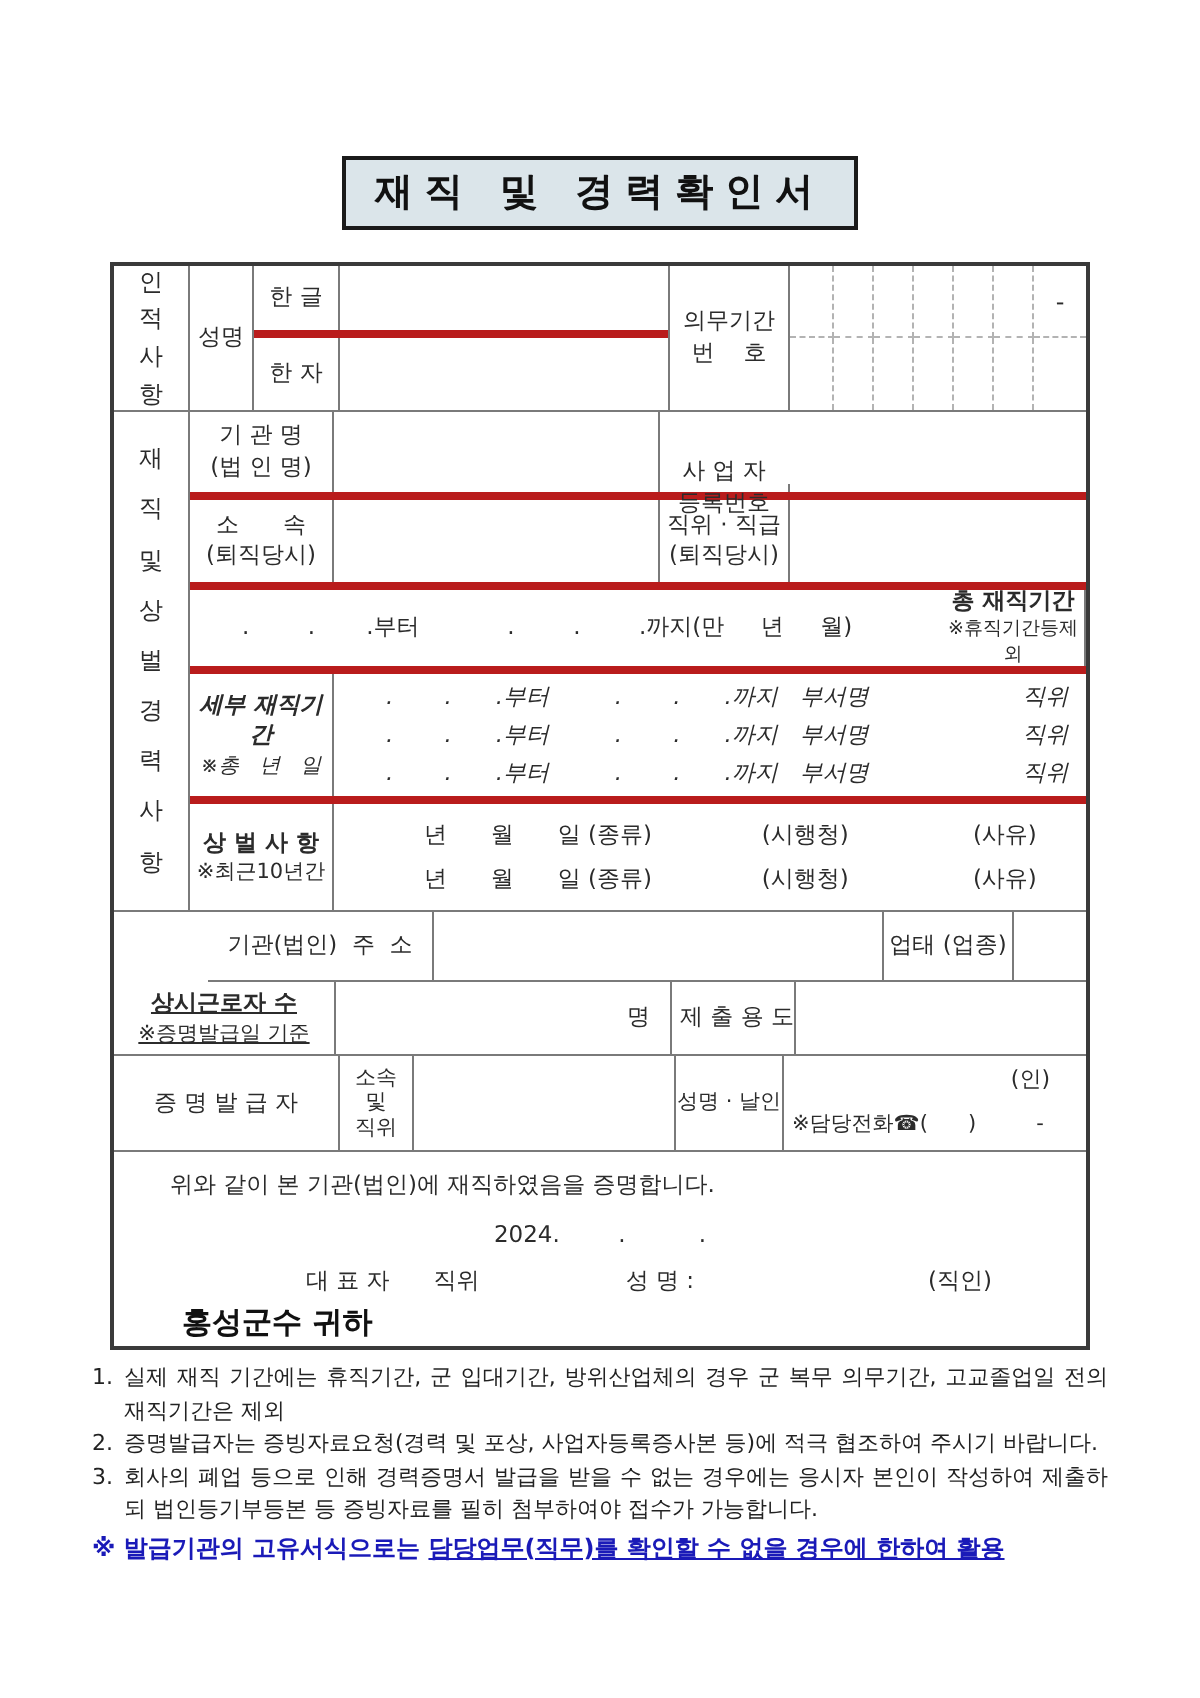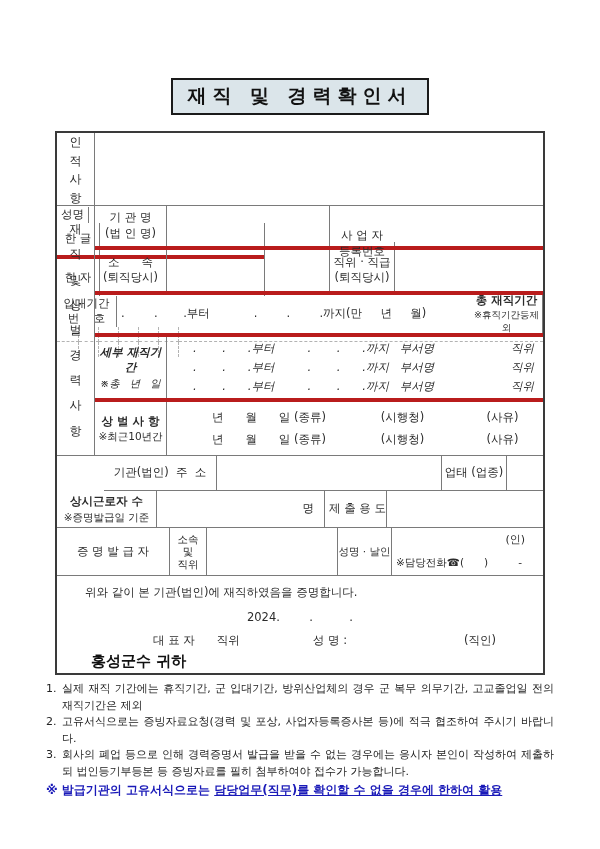--- a/index.html
+++ b/index.html
@@ -63,21 +63,21 @@
   .notice { margin-top:1px; font-size:12px; font-weight:bold; color:#1a1ab8; white-space:nowrap; }
   .notice .u { text-decoration:underline; }
 </style>
 </head>
 <body>
 
 <div class="title-box">재직 및 경력확인서</div>
 
 <div class="form-table">
 
-  <div class="row" style="height:73px;flex-direction:column;">
+  <div class="row" style="height:73px;">
     <div class="cell" style="width:38px;">
       <span class="vert">인적사항</span>
     </div>
     <div class="cell" style="width:32px;">
       <span>성명</span>
     </div>
     <div class="subcol" style="width:208px; border-right:1px solid #7a7a7a;">
       <div class="subrow" style="height:36px;">
         <div class="cell pre" style="width:43px;">
           <span>한 글</span>
@@ -85,21 +85,21 @@
         <div class="cell grow last"></div>
       </div>
       <div class="subrow" style="height:37px;">
         <div class="cell pre" style="width:43px;">
           <span>한 자</span>
         </div>
         <div class="cell grow last"></div>
       </div>
     </div>
     <div class="cell" style="width:60px;">
-      <span>입대기간</span>
+      <span>의무기간</span>
       <span class="pre">번    호</span>
     </div>
     <div class="grow last rrn-grid">
       <div class="rrn-cell rc-top"></div>
       <div class="rrn-cell rc-top"></div>
       <div class="rrn-cell rc-top"></div>
       <div class="rrn-cell rc-top"></div>
       <div class="rrn-cell rc-top"></div>
       <div class="rrn-cell rc-top"></div>
       <div class="rrn-cell rc-top rc-last">
@@ -188,21 +188,21 @@
       <span>기관(법인)  주  소</span>
     </div>
     <div class="cell" style="width:225px;"></div>
     <div class="cell pre" style="width:65px;">
       <span>업태 (업종)</span>
     </div>
     <div class="cell grow last"></div>
   </div>
 
   <div class="row" style="height:37px;">
-    <div class="cell" style="width:100px;">
+    <div class="cell" style="width:111px;text-decoration:underline;">
       <span class="bold">상시근로자 수</span>
       <span style="font-size:10.5px;">※증명발급일 기준</span>
     </div>
     <div class="cell" style="width:168px; align-items:flex-end; padding-right:10px;">
       <span>명</span>
     </div>
     <div class="cell pre" style="width:62px;align-items:flex-end;">
       <span>제 출 용 도</span>
     </div>
     <div class="cell grow last"></div>
@@ -236,21 +236,21 @@
 
 </div>
 
 <div class="footnotes">
   <div class="fn-item">
     <span class="fn-num">1.</span>
     <span class="fn-text">실제 재직 기간에는 휴직기간, 군 입대기간, 방위산업체의 경우 군 복무 의무기간, 고교졸업일 전의 재직기간은 제외</span>
   </div>
   <div class="fn-item">
     <span class="fn-num">2.</span>
-    <span class="fn-text">고유서식으로는 증빙자료요청(경력 및 포상, 사업자등록증사본 등)에 적극 협조하여 주시기 바랍니다.</span>
+    <span class="fn-text">증명발급자는 증빙자료요청(경력 및 포상, 사업자등록증사본 등)에 적극 협조하여 주시기 바랍니다.</span>
   </div>
   <div class="fn-item">
     <span class="fn-num">3.</span>
     <span class="fn-text">회사의 폐업 등으로 인해 경력증명서 발급을 받을 수 없는 경우에는 응시자 본인이 작성하여 제출하되 법인등기부등본 등 증빙자료를 필히 첨부하여야 접수가 가능합니다.</span>
   </div>
   <div class="notice">
     <span>※</span><span class="pre"> 발급기관의 고유서식으로는 </span><span class="u">담당업무(직무)를 확인할 수 없을 경우에 한하여 활용</span>
   </div>
 </div>
 

